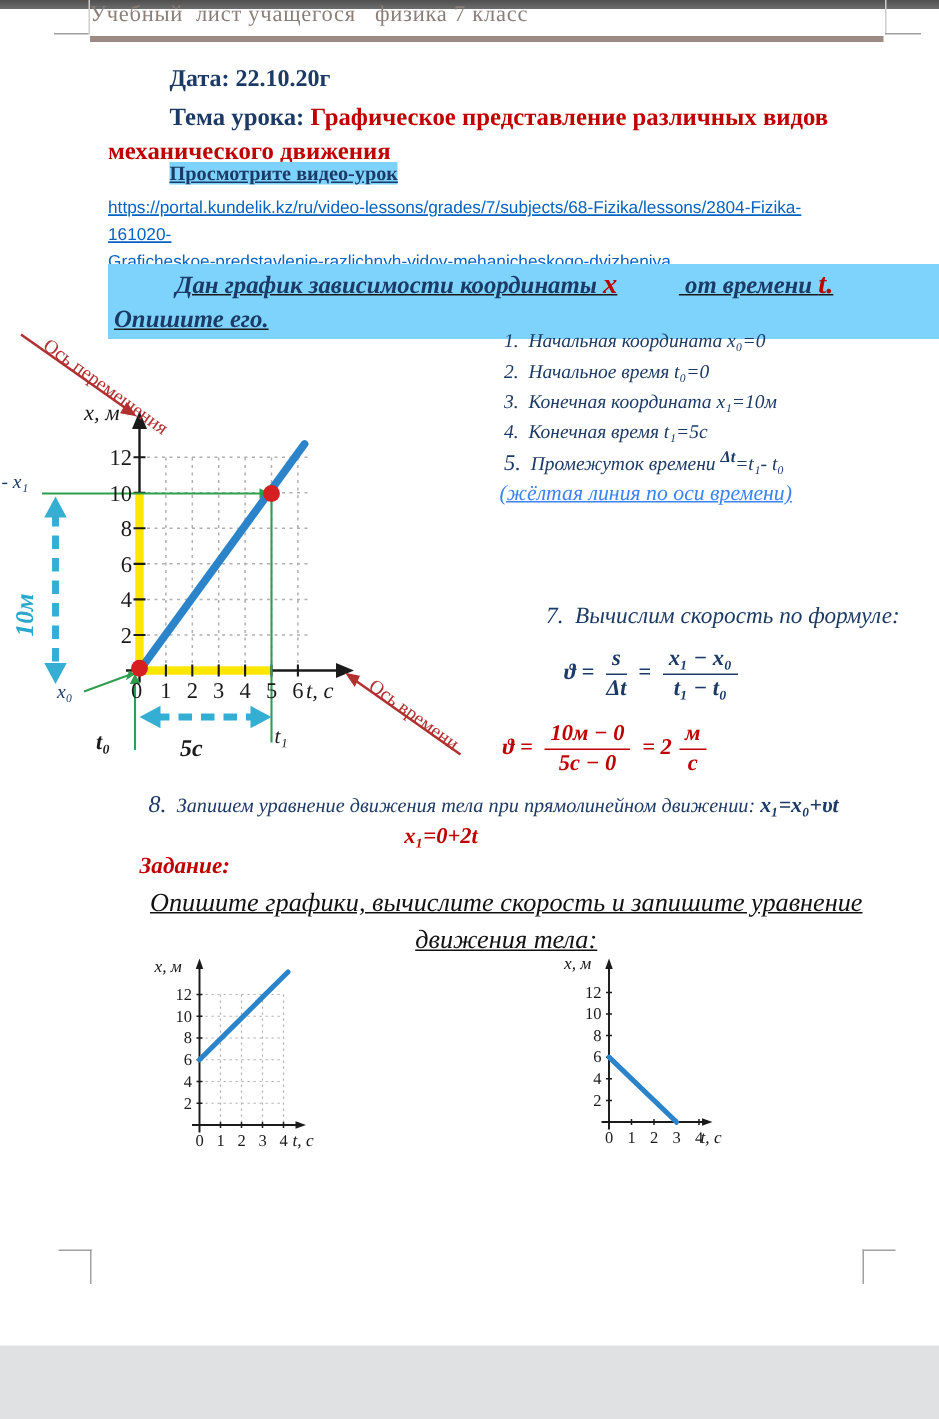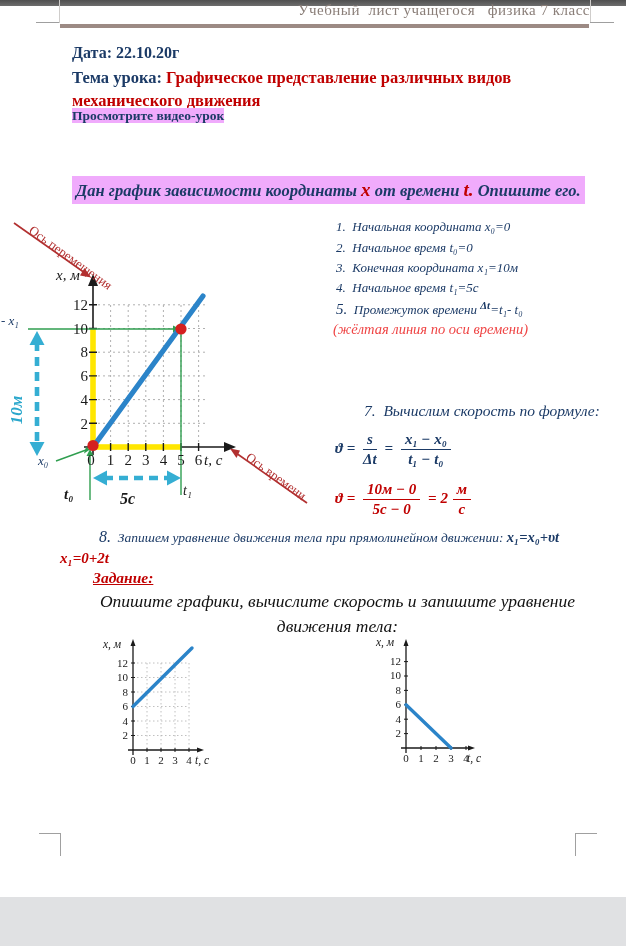--- a/index.html
+++ b/index.html
@@ -3,41 +3,41 @@
 <meta charset="utf-8">
 <style>
   html,body{margin:0;padding:0;background:#fff;}
   .page{position:relative;width:626px;height:946px;background:#ffffff;overflow:hidden;
         font-family:"Liberation Serif",serif;color:#1a1a1a;}
   .abs{position:absolute;}
   
   .topbar{left:0;top:0;width:626px;height:6px;background:linear-gradient(#4f4f4f,#6d6d6d);}
   .hdr-vline{width:1px;background:#cfcdcb;top:0;height:23px;}
   .hdr-hline{height:1px;background:#9f9f9f;top:22px;}
-  .hdr-title{left:60px;top:2px;width:530px;text-align:right;font-size:15px;color:#8a7e78;
+  .hdr-title{left:60px;top:2px;width:530px;text-align:left;font-size:15px;color:#8a7e78;
              letter-spacing:.5px;white-space:pre;}
   .hdr-rule{left:60px;top:24px;width:529px;height:4px;background:#9c8a84;}
   
-  .navy{color:#1b3a66;}
+  .navy{color:#1b3a66;margin-left:41px;}
   .red{color:#c00000;}
   .b{font-weight:bold;} .i{font-style:italic;}
   .date{left:72px;top:44px;font-size:16px;}
   .topic{left:72px;top:66px;width:505px;font-size:16.5px;line-height:23px;}
   .video{left:72px;top:108px;font-size:13.5px;}
-  .hl{background:#f0abfc;}
+  .hl{background:#7dd3fc;text-decoration:underline;}
   .linkblk{left:72px;top:130px;width:480px;font-family:"Liberation Sans",sans-serif;
            font-size:11.5px;line-height:18px;color:#0563c1;}
   .linkblk span{display:block;text-decoration:underline;}
   .banner{left:72px;top:176px;font-size:16.5px;padding:2px 4px;line-height:23px;}
   .banner .xbig{font-size:19px;}
   
   .fact{font-style:italic;color:#1b3a66;}
   .num{display:inline-block;font-style:italic;}
   .f-sm{font-size:13px;}
-  .note-red{color:#ef4444;font-style:italic;}
+  .note-red{color:#3b82f6;font-style:italic;text-decoration:underline;}
   
   .frac{display:inline-block;vertical-align:middle;text-align:center;margin:0 4px;}
   .frac .fn{display:block;border-bottom:1.6px solid currentColor;padding:0 4px 1px;}
   .frac .fd{display:block;padding-top:1px;}
   .formula{font-weight:bold;font-style:italic;font-size:15px;}
   
   svg text{font-family:"Liberation Serif",serif;}
   .tick{font-size:15px;fill:#1a1a1a;}
   .tick-sm{font-size:11px;fill:#1a1a1a;}
   .axlab{font-size:15px;font-style:italic;fill:#1a1a1a;}
@@ -61,20 +61,24 @@
   <div class="abs hdr-vline" style="left:590px;"></div>
   <div class="abs hdr-hline" style="left:36px;width:23px;"></div>
   <div class="abs hdr-hline" style="left:590px;width:24px;"></div>
   <div class="abs hdr-title">Учебный  лист учащегося   физика 7 класс</div>
   <div class="abs hdr-rule"></div>
 
   <div class="abs date navy b">Дата: 22.10.20г</div>
   <div class="abs topic b"><span class="navy">Тема урока: </span><span class="red">Графическое представление различных видов механического движения</span></div>
   <div class="abs video"><span class="hl navy b">Просмотрите видео-урок</span></div>
 
+  <a class="abs linkblk" href="#">
+    <span>https://portal.kundelik.kz/ru/video-lessons/grades/7/subjects/68-Fizika/lessons/2804-Fizika-161020-</span>
+    <span>Graficheskoe-predstavlenie-razlichnyh-vidov-mehanicheskogo-dvizheniya</span>
+  </a>
 
   <div class="abs banner hl b i"><span class="navy">Дан график зависимости координаты </span><span class="red xbig">x</span><span class="navy"> от времени </span><span class="red xbig">t.</span><span class="navy">  Опишите его.</span></div>
 
   <svg class="abs" style="left:0;top:212px;" width="332" height="312" viewBox="0 0 332 312">
 
     <g stroke="#b0b0b0" stroke-width="1" stroke-dasharray="2 3">
       <path d="M110.6 93 V235 M128.2 93 V235 M145.8 93 V235 M163.4 93 V235 M181 93 V235 M198.6 93 V235"></path>
       <path d="M93 211.3 H205 M93 187.6 H205 M93 163.9 H205 M93 140.2 H205 M93 116.5 H205 M93 92.8 H205"></path>
     </g>
 
@@ -143,42 +147,42 @@
     <text class="blk-it" x="183" y="283" font-size="14">t₁</text>
     <text class="blk-it b" x="120" y="292" font-size="16">5с</text>
     <text class="cy-lab" x="22" y="198" transform="rotate(-90 22 198)" text-anchor="middle">10м</text>
     <text class="red-lab" x="28" y="20" transform="rotate(36 28 20)">Ось перемещения</text>
     <text class="red-lab" x="245" y="247" transform="rotate(36 245 247)">Ось времени</text>
   </svg>
 
   <div class="abs fact f-sm" style="left:336px;top:219px;"><span class="num">1.</span>&nbsp;&nbsp;<span>Начальная координата   x₀=0</span></div>
   <div class="abs fact f-sm" style="left:336px;top:240px;"><span class="num">2.</span>&nbsp;&nbsp;<span>Начальное время t₀=0</span></div>
   <div class="abs fact f-sm" style="left:336px;top:260px;"><span class="num">3.</span>&nbsp;&nbsp;<span>Конечная  координата   x₁=10м</span></div>
-  <div class="abs fact f-sm" style="left:336px;top:280px;"><span class="num">4.</span>&nbsp;&nbsp;<span>Начальное время t₁=5с</span></div>
+  <div class="abs fact f-sm" style="left:336px;top:280px;"><span class="num">4.</span>&nbsp;&nbsp;<span>Конечная время t₁=5с</span></div>
   <div class="abs fact f-sm" style="left:336px;top:299px;"><span class="num" style="font-size:15px;">5.</span>&nbsp;&nbsp;<span>Промежуток времени </span><sup class="b">Δt</sup><span>=t₁- t₀</span></div>
   <div class="abs note-red" style="left:333px;top:321px;font-size:14.5px;">(жёлтая линия по оси времени)</div>
   <div class="abs fact" style="left:336px;top:402px;font-size:15.5px;margin-left:28px;"><span class="num">7.</span>&nbsp;&nbsp;<span>Вычислим скорость по формуле:</span></div>
 
   <div class="abs formula navy" style="left:335px;top:431px;">
     <span>ϑ =</span>
     <span class="frac"><span class="fn">s</span><span class="fd">Δt</span></span>
     <span>=</span>
     <span class="frac"><span class="fn">x₁ − x₀</span><span class="fd">t₁ − t₀</span></span>
   </div>
   <div class="abs formula red" style="left:335px;top:481px;">
     <span>ϑ =</span>
     <span class="frac"><span class="fn">10м − 0</span><span class="fd">5с − 0</span></span>
     <span>= 2</span>
     <span class="frac" style="margin-left:1px;"><span class="fn">м</span><span class="fd">с</span></span>
   </div>
 
   <div class="abs fact" style="left:99px;top:528px;width:505px;font-size:13.5px;"><span class="num" style="font-size:16px;">8.</span>&nbsp;&nbsp;<span>Запишем уравнение движения тела при прямолинейном движении: </span><span class="b" style="font-size:14.5px;">x₁=x₀+υt</span></div>
-  <div class="abs red b i" style="left:60px;top:550px;width:500px;text-align:left;font-size:15px;">x₁=0+2t</div>
-  <div class="abs red b i" style="left:93px;top:569px;font-size:15.5px;text-decoration:underline;">Задание:</div>
-  <div class="abs i" style="left:85px;top:589px;width:505px;font-size:17.5px;line-height:25px;text-align:center;color:#111;">Опишите графики, вычислите скорость и запишите уравнение движения тела:</div>
+  <div class="abs red b i" style="left:44px;top:550px;width:500px;text-align:center;font-size:15px;">x₁=0+2t</div>
+  <div class="abs red b i" style="left:93px;top:569px;font-size:15.5px;">Задание:</div>
+  <div class="abs i" style="left:85px;top:589px;width:505px;font-size:17.5px;line-height:25px;text-align:center;color:#111;text-decoration:underline;">Опишите графики, вычислите скорость и запишите уравнение движения тела:</div>
 
   <svg class="abs" style="left:95px;top:632px;" width="140" height="150" viewBox="0 0 140 150">
     <g stroke="#b0b0b0" stroke-width="0.8" stroke-dasharray="1.5 2.5">
       <path d="M52 31 V118 M66 31 V118 M80 31 V118 M94 31 V118"></path>
       <path d="M38 31 H94 M38 45.5 H94 M38 60 H94 M38 74.5 H94 M38 89 H94 M38 103.5 H94"></path>
     </g>
     <g stroke="#1a1a1a" stroke-width="1.3">
       <line x1="33" y1="118" x2="104" y2="118"></line>
       <line x1="38" y1="123" x2="38" y2="12"></line>
     </g>

